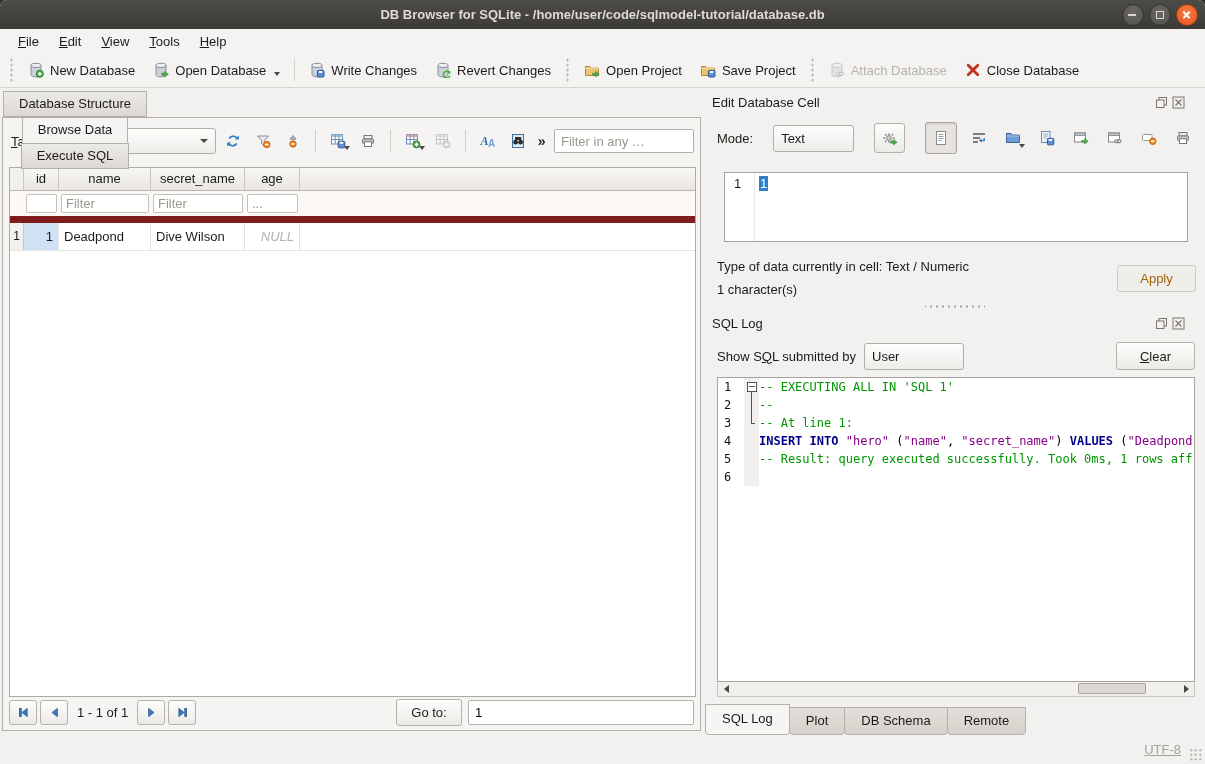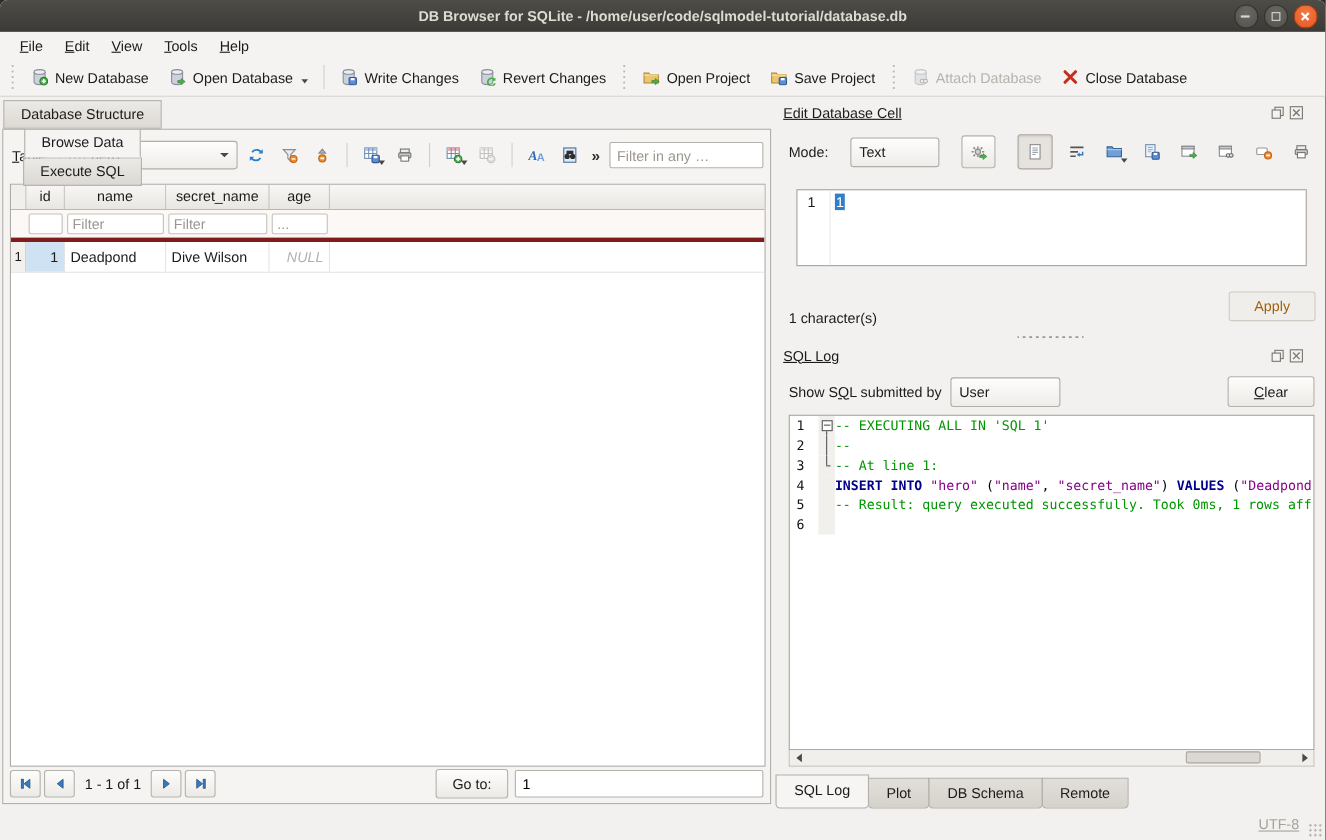--- a/index.html
+++ b/index.html
@@ -59,21 +59,21 @@
   .filterall::placeholder,.g-filter input::placeholder{color:#9b978f;}
   .ov-chevron{color:#2e2d2a;font-weight:bold;font-size:14px;padding:0 3px;}
 
   
   .grid{position:absolute;left:6px;top:49px;width:687px;height:530px;border:1px solid #aeaaa5;
         background:#fff;box-sizing:border-box;overflow:hidden;}
   .g-row{display:flex;}
   .g-corner{width:14px;box-sizing:border-box;border-right:1px solid #c9c5c0;background:#f0efec;}
   .g-hcell{box-sizing:border-box;border-right:1px solid #c9c5c0;text-align:center;padding-top:3px;}
   .g-head{height:22px;background:linear-gradient(#f8f7f5,#e9e6e2);border-bottom:1px solid #bab6b1;}
-  .g-filter{height:25px;background:#fbf8f6;border-bottom:4px solid #7f1d1d;align-items:center;}
+  .g-filter{height:25px;background:#fbf8f6;border-bottom:7px solid #7f1d1d;align-items:center;}
   .g-fcell{box-sizing:border-box;padding:0 2px;}
   .g-filter input{width:100%;height:19px;border:1px solid #c5c1bb;border-radius:2px;padding:0 4px;
                   font:13px "Liberation Sans",sans-serif;box-sizing:border-box;background:#fff;}
   .g-data{height:27px;border-bottom:1px solid #e7e4e0;}
   .g-rowhdr{width:14px;box-sizing:border-box;border-right:1px solid #c9c5c0;background:#f2f1ee;
             font-size:12px;text-align:center;padding-top:6px;}
   .g-cell{box-sizing:border-box;border-right:1px solid #e7e4e0;padding:6px 5px 0;white-space:nowrap;overflow:hidden;}
   .g-cell.sel{background:#cfe2f4;}
   .g-cell.num{text-align:right;}
   .g-cell.nullv{color:#b4b0aa;font-style:italic;text-align:right;}
@@ -83,21 +83,21 @@
   .nav-btn{width:26px;height:23px;border:1px solid #b5b1ab;border-radius:3px;
            background:linear-gradient(#fdfdfc,#eceae6);display:flex;align-items:center;justify-content:center;}
   .nav-btn svg{width:13px;height:13px;}
   .range-text{margin:0 6px;}
   .goto-btn{margin-left:auto;width:64px;height:25px;border:1px solid #b5b1ab;border-radius:3px;
             background:linear-gradient(#fdfdfc,#eceae6);display:flex;align-items:center;justify-content:center;}
   .goto-input{width:226px;height:25px;border:1px solid #b5b1ab;border-radius:2px;padding:0 6px;
               font:13px "Liberation Sans",sans-serif;box-sizing:border-box;margin-left:3px;background:#fff;}
 
   
-  .dock-header{position:absolute;height:18px;display:flex;align-items:center;text-decoration:underline;}
+  .dock-header{position:absolute;height:18px;display:flex;align-items:center;}
   .dock-title{font-size:13px;}
   .dock-icons{position:absolute;right:10px;display:flex;gap:4px;}
   .dock-ic{width:13px;height:13px;display:flex;}
   .dock-ic svg{width:13px;height:13px;}
 
   .mode-row{position:absolute;left:717px;top:123px;width:478px;height:30px;display:flex;align-items:center;gap:20px;}
   .mode-select{width:84px;height:27px;}
   .sq-btn{width:30px;height:28px;border:1px solid #b5b1ab;border-radius:3px;
           background:linear-gradient(#fdfdfc,#eceae6);display:flex;align-items:center;justify-content:center;}
   .cell-icons{display:flex;align-items:center;gap:10px;margin-left:auto;}
@@ -556,20 +556,21 @@
           </span>
         </div>
     </div>
   </div>
 
   <div class="cell-editor">
     <div class="ce-gutter">1</div>
     <div class="ce-content"><span class="selected">1</span></div>
   </div>
 
+  <div class="type-line">Type of data currently in cell: Text / Numeric</div>
   <div class="count-line">1 character(s)</div>
   <div class="apply-btn">
       <span>Apply</span>
     </div>
 
   <div class="splitter"></div>
 
   <div class="dock-header" style="left:712px;top:314px;right:10px;">
     <span class="dock-title">SQL Log</span>
     <span class="dock-icons">

